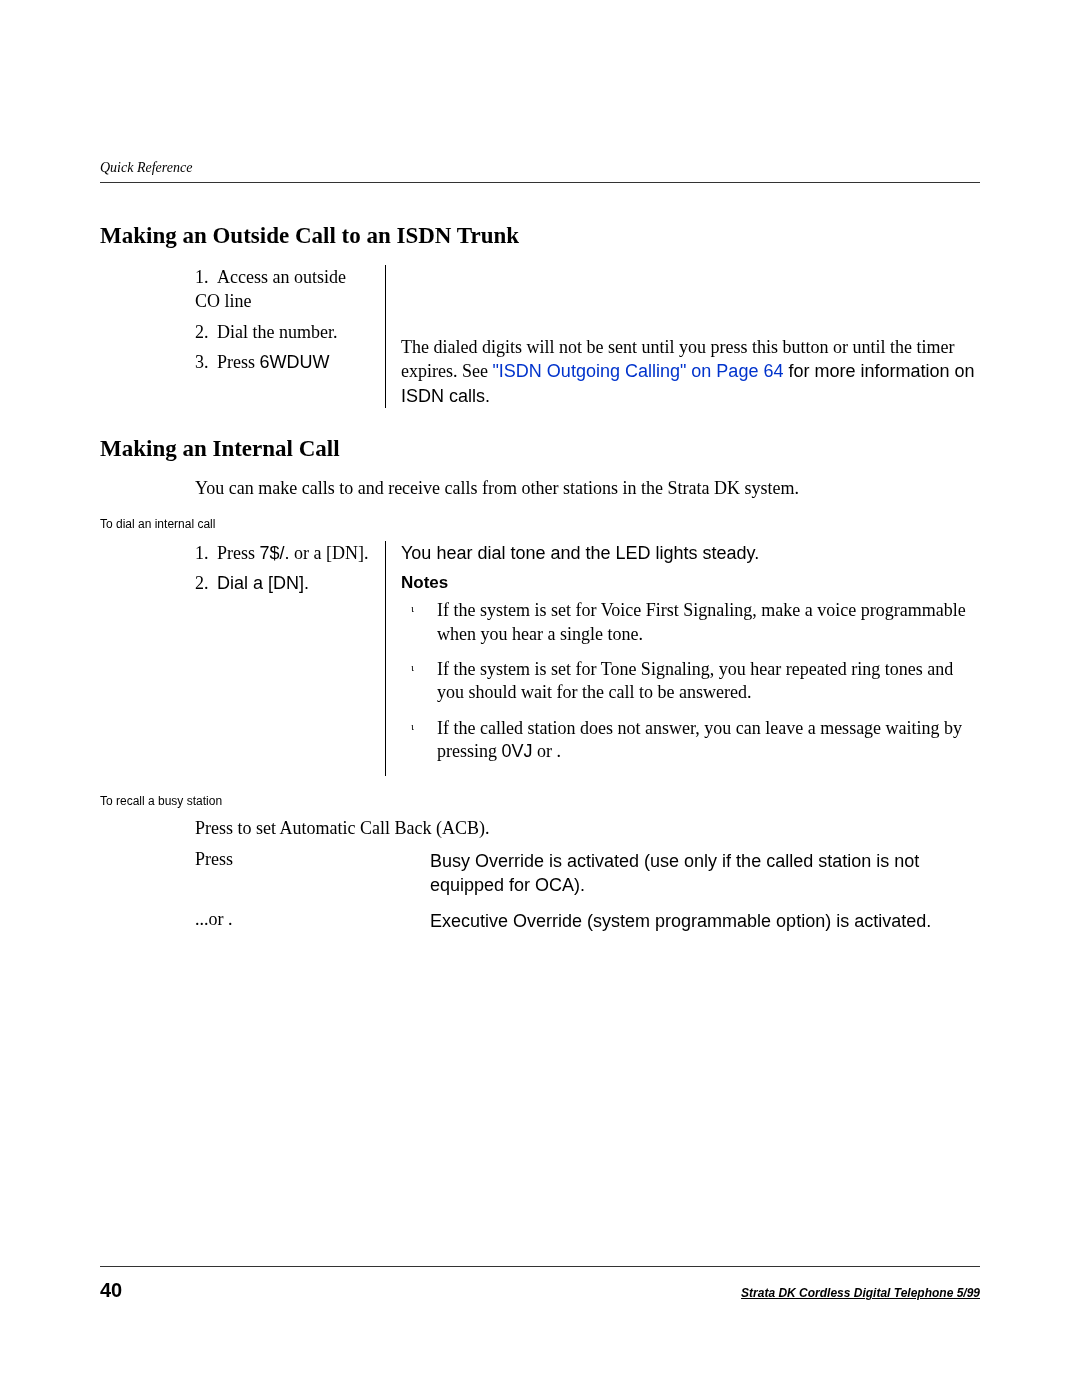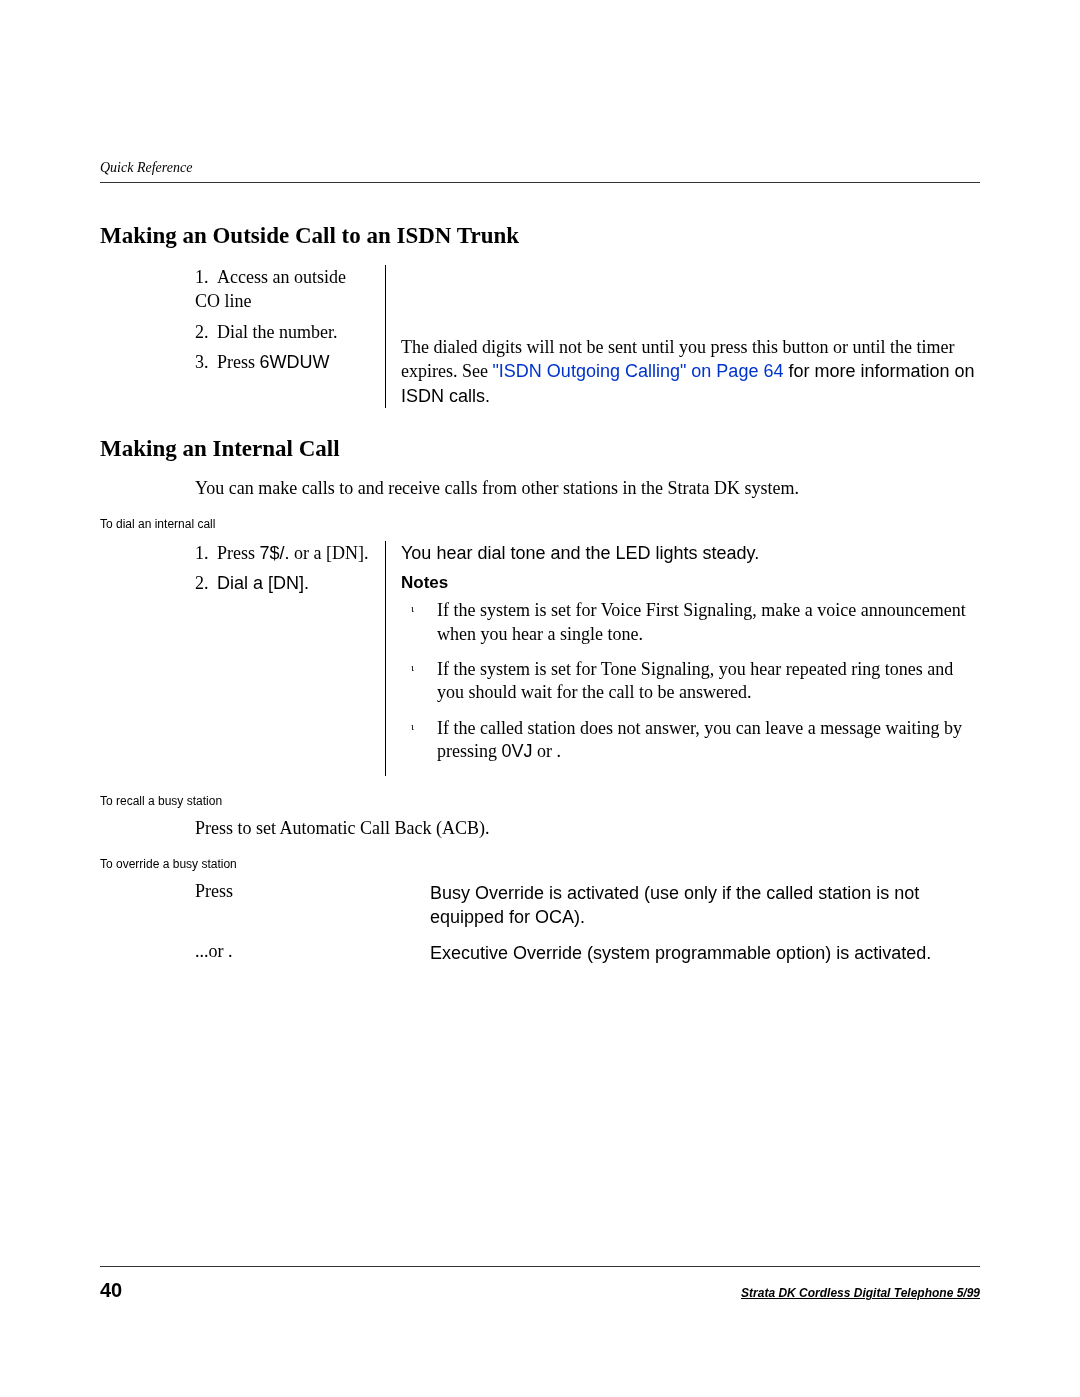--- a/index.html
+++ b/index.html
@@ -192,33 +192,32 @@
         <span class="num">1.</span><span>Press </span><span class="sans-inline">7$/.</span><span>   or a [DN].</span>
       </div>
       <div class="step sans-inline">
         <span class="num" style="font-family:'Times New Roman'">2.</span><span>Dial a [DN].</span>
       </div>
     </div>
     <div class="right">
       <div class="right-block sans-inline">You hear dial tone and the LED lights steady.</div>
       <div class="notes-label">Notes</div>
       <ul class="notes">
-        <li>If the system is set for Voice First Signaling, make a voice announcement when you hear a single tone.</li>
+        <li>If the system is set for Voice First Signaling, make a voice programmable when you hear a single tone.</li>
         <li>If the system is set for Tone Signaling, you hear repeated ring tones and you should wait for the call to be answered.</li>
         <li>
           <span>If the called station does not answer, you can leave a message waiting by pressing </span><span class="sans-inline">0VJ</span><span> or  .</span>
         </li>
       </ul>
     </div>
   </div>
 
   <div class="sub-head" style="margin-top:18px">To recall a busy station</div>
   <div class="plain-left">Press   to set Automatic Call Back (ACB).</div>
 
-  <div class="sub-head">To override a busy station</div>
   <div class="override-row">
     <div class="override-left">Press </div>
     <div class="override-right">Busy Override is activated (use only if the called station is not equipped for OCA).</div>
   </div>
   <div class="override-row">
     <div class="override-left">...or  .</div>
     <div class="override-right">Executive Override (system programmable option) is activated.</div>
   </div>
 </div>
 

